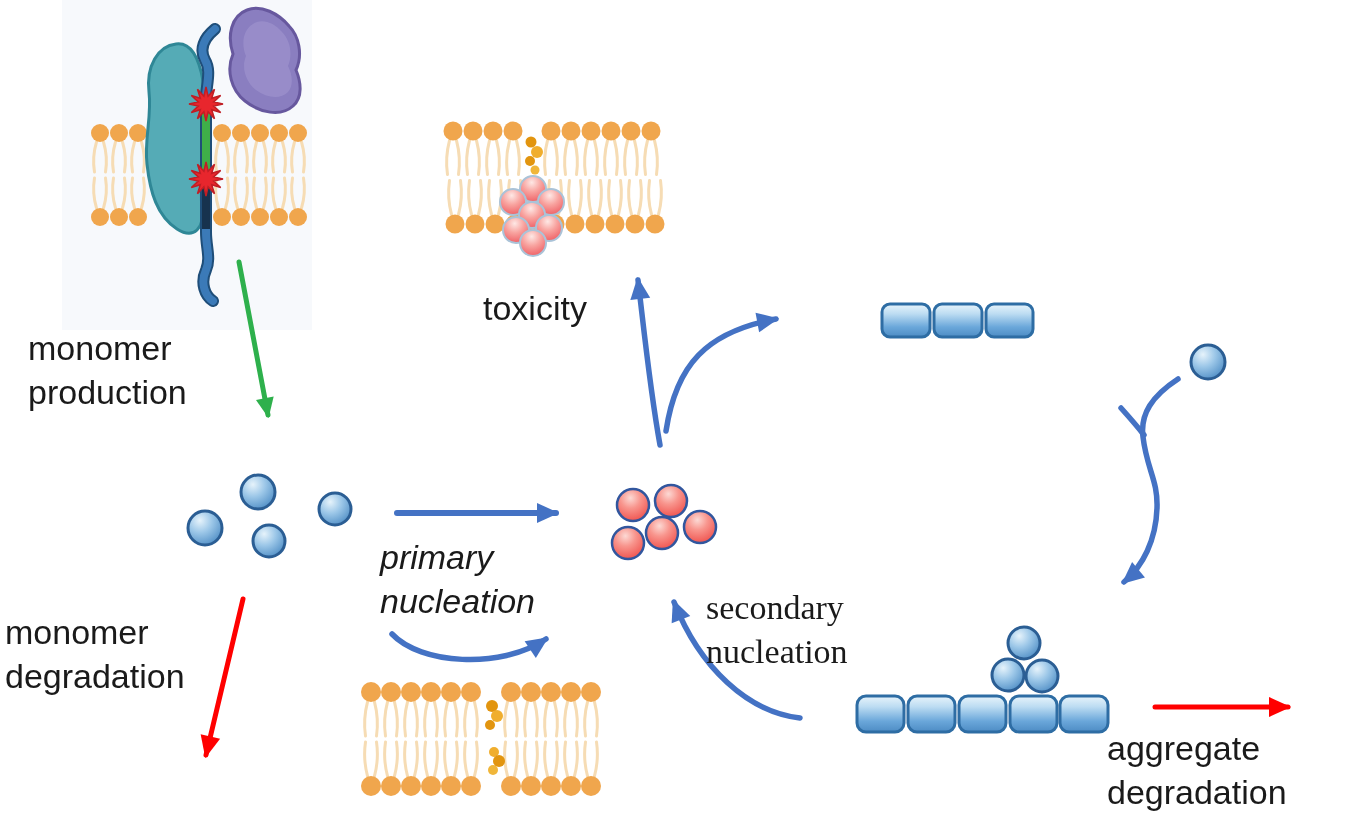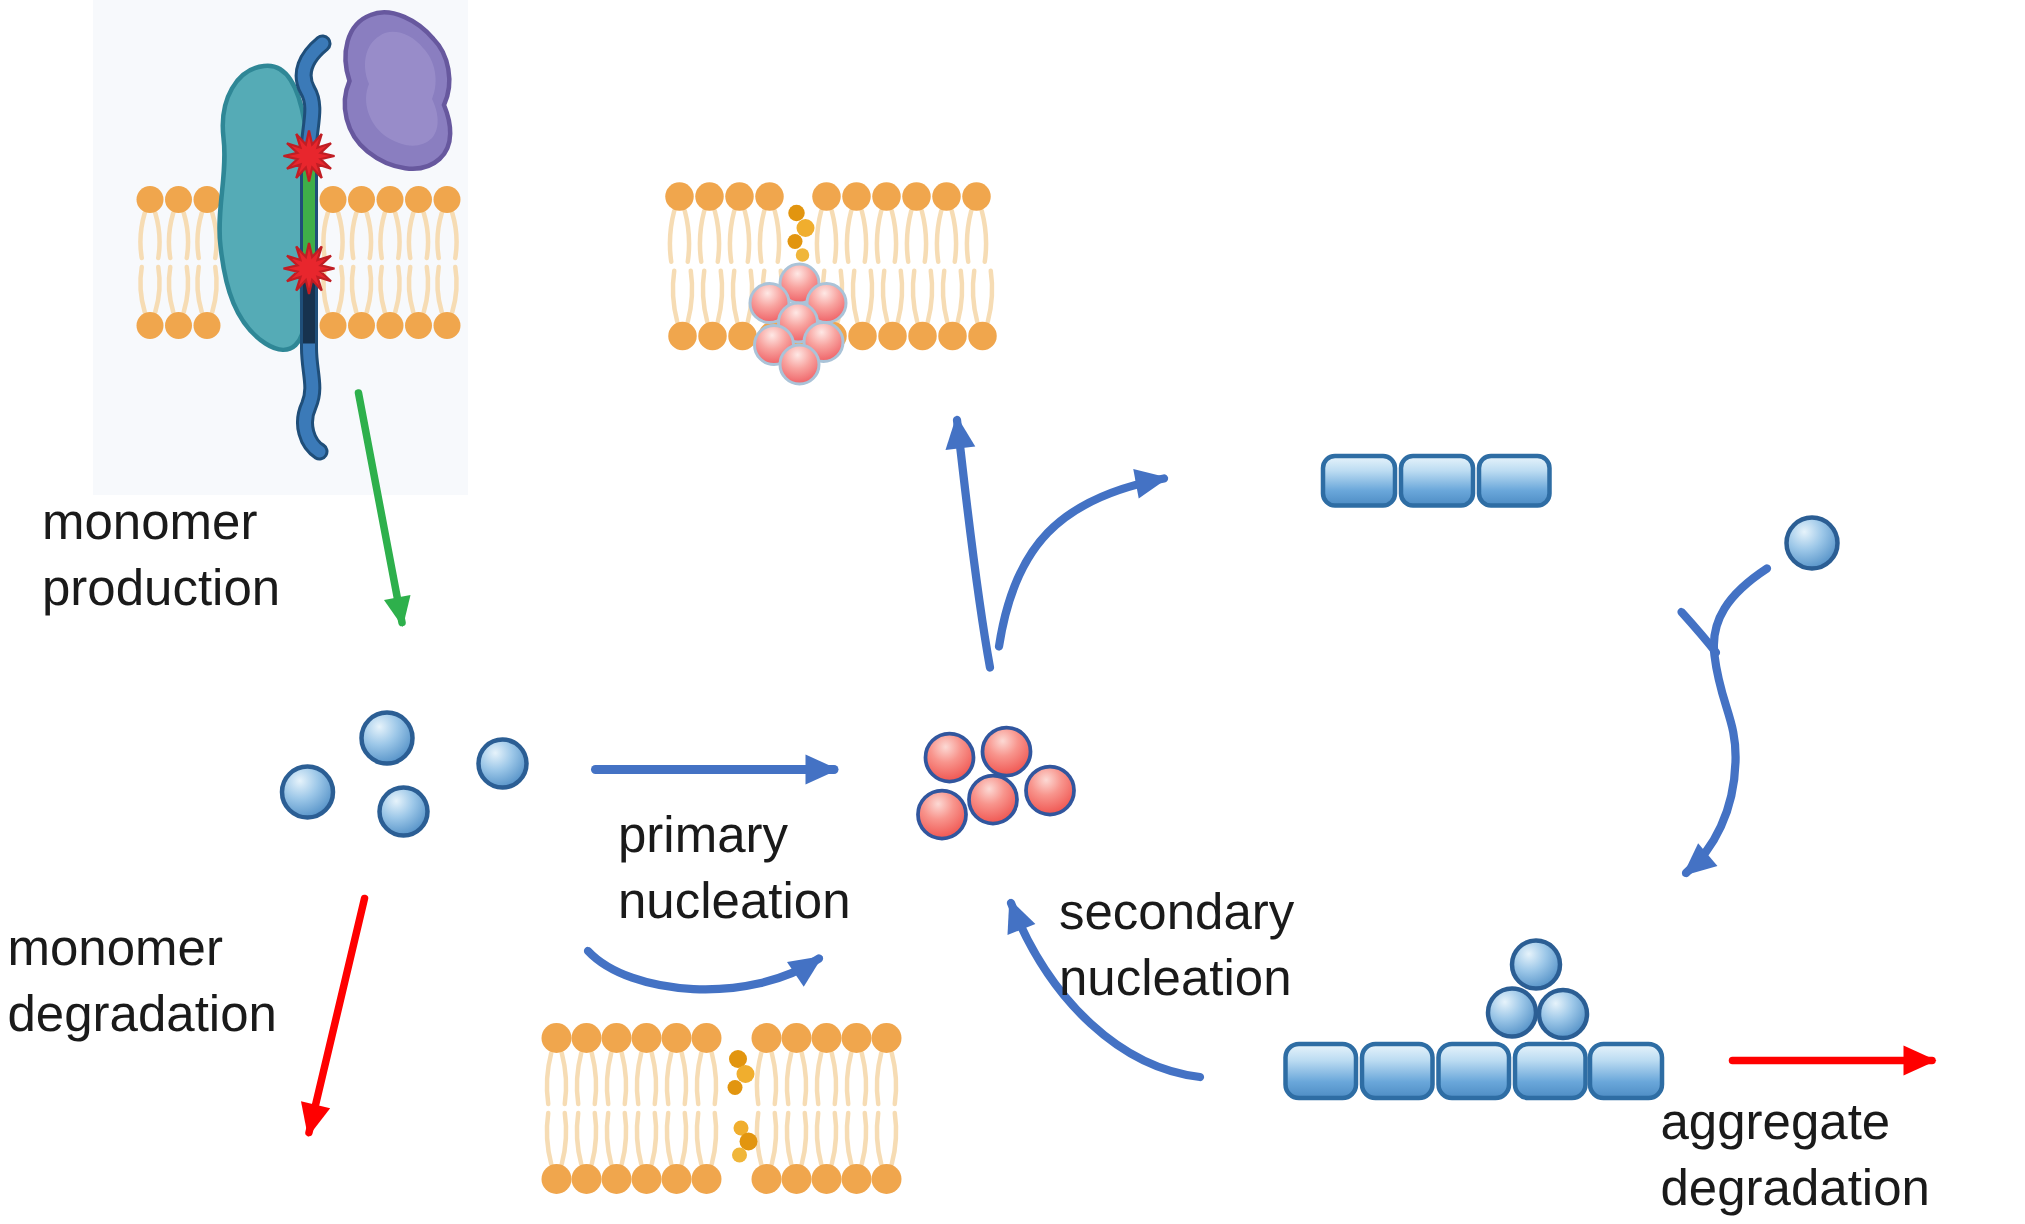--- a/index.html
+++ b/index.html
@@ -338,20 +338,21 @@
       <circle cx="499" cy="761" r="6" fill="#e2950f"></circle>
       <circle cx="493" cy="770" r="5" fill="#f0b63a"></circle>
     </g>
   </g>
 </svg>
 
 <div class="label" style="left:28px;top:326px;">monomer
 production</div>
 <div class="label" style="left:5px;top:610px;">monomer
 degradation</div>
-<div class="label" style="left:412px;top:535px;">primary
+<div class="label" style="left:380px;top:535px;font-style:italic;">primary
 nucleation</div>
-<div class="label" style="left:706px;top:586px;">secondary
+<div class="label" style="left:483px;top:286px;">toxicity</div>
+<div class="label" style="left:706px;top:586px;font-family:Liberation Serif, serif;">secondary
 nucleation</div>
 <div class="label" style="left:1107px;top:726px;">aggregate
 degradation</div>
 
 </div>
 
 </body></html>

